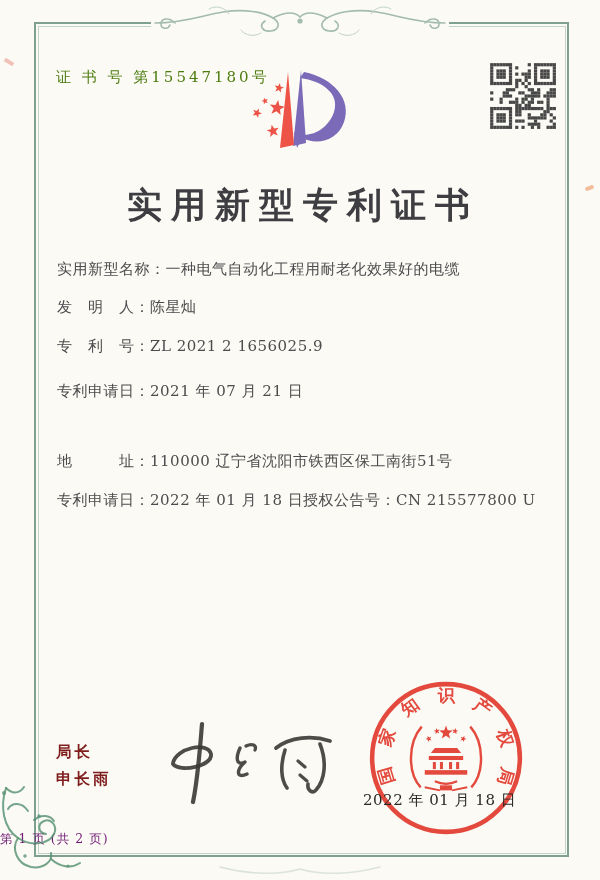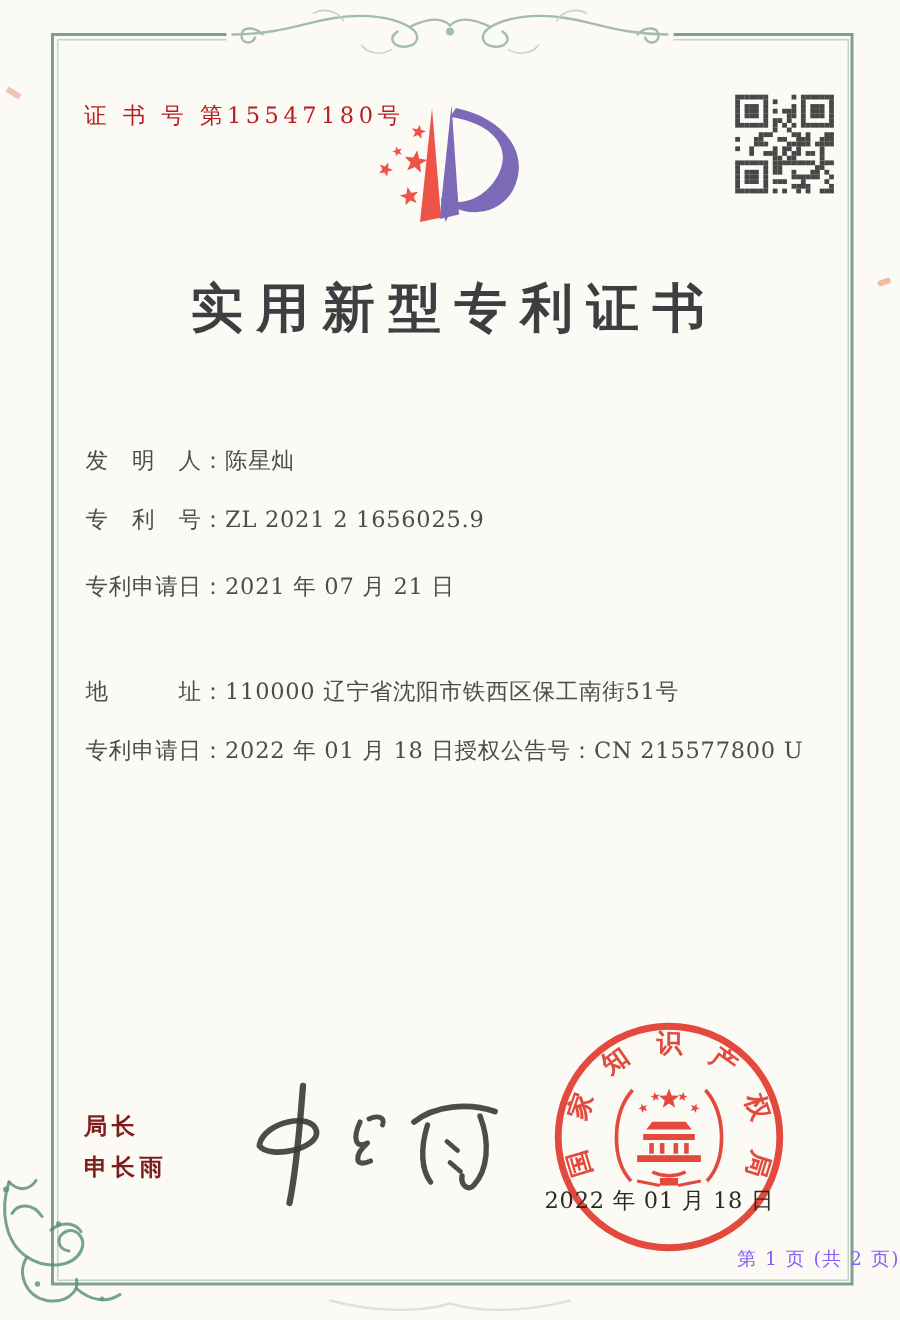--- a/index.html
+++ b/index.html
@@ -24,21 +24,21 @@
   .frame-inner{position:absolute;inset:1.5px;border:1px solid var(--frame-light);}
   
   .orn-top{position:absolute;left:145px;top:4px;width:310px;height:38px;z-index:2;}
   .orn-corner{position:absolute;left:-2px;top:786px;width:86px;height:90px;z-index:1;opacity:.92;}
   .orn-bottom-hint{position:absolute;left:210px;top:863px;width:180px;height:14px;opacity:.35;}
   .orn-stroke{fill:none;stroke:#a3bcab;stroke-width:1.6;stroke-linecap:round;}
   .orn-stroke2{fill:none;stroke:#c2d4c5;stroke-width:1;stroke-linecap:round;}
   .corner-stroke{fill:none;stroke:var(--orn-green);stroke-width:2;stroke-linecap:round;opacity:.85;}
   .corner-fill{fill:var(--orn-green);opacity:.8;}
   
-  .cert-no{position:absolute;left:56px;top:68px;font-size:15px;letter-spacing:3px;color:#b91c1c;}
+  .cert-no{position:absolute;left:56px;top:68px;font-size:15px;letter-spacing:3px;color:#4d7c0f;}
   .logo{position:absolute;left:228px;top:58px;width:145px;height:112px;}
   .logo .bowl,.logo .stem{fill:var(--logo-purple);}
   .logo .wedge{fill:var(--logo-red);}
   .logo .star{fill:var(--logo-red);}
   .qr{position:absolute;left:487px;top:60px;width:72px;height:72px;}
   .qr rect.mod{fill:#474747;}
   .title{position:absolute;left:0;top:182px;width:100%;text-align:center;text-indent:6px;
     font-size:35px;font-weight:600;letter-spacing:9px;color:var(--text-dark);}
   
   .row{position:absolute;left:57px;font-size:15px;color:var(--text-body);letter-spacing:.5px;white-space:nowrap;}
@@ -57,22 +57,22 @@
     font-size:15.5px;color:#7f1d1d;letter-spacing:3px;line-height:27px;}
   .signature{position:absolute;left:150px;top:708px;width:195px;height:104px;z-index:2;}
   .sig-stroke{fill:none;stroke:#3b3835;stroke-linecap:round;stroke-linejoin:round;opacity:.9;}
   .seal{position:absolute;left:360px;top:672px;width:172px;height:172px;z-index:3;opacity:.92;}
   .seal-line{fill:none;stroke:var(--seal-red);}
   .seal-fill{fill:var(--seal-red);}
   .seal-text{fill:var(--seal-red);font-family:"Liberation Sans","DejaVu Sans",sans-serif;
     font-weight:bold;font-size:17px;}
   .seal-date{position:absolute;left:363px;top:791px;z-index:4;font-size:15px;
     letter-spacing:.5px;color:#2c2925;font-weight:500;white-space:nowrap;}
-  .footer-page{position:absolute;left:0;top:831px;width:100%;text-align:right;
-    font-size:12.5px;letter-spacing:1px;color:#8b5cf6;}
+  .footer-page{position:absolute;left:0;top:831px;width:100%;text-align:left;
+    font-size:12.5px;letter-spacing:1px;color:#701a75;}
   
   .speck{position:absolute;pointer-events:none;}
   .speck-1{left:4px;top:60px;width:10px;height:4px;background:#e88a7c;opacity:.5;transform:rotate(32deg);}
   .speck-2{left:585px;top:186px;width:9px;height:4px;background:#ef9360;opacity:.6;transform:rotate(-20deg);border-radius:2px;}
 </style>
 </head>
 <body>
 
 <div class="page">
 
@@ -328,20 +328,23 @@
       <rect x="11" y="21" width="1.02" height="1.02" class="mod"></rect>
       <rect x="14" y="21" width="1.02" height="1.02" class="mod"></rect>
       <rect x="16" y="21" width="1.02" height="1.02" class="mod"></rect>
       <rect x="19" y="21" width="1.02" height="1.02" class="mod"></rect>
       <rect x="20" y="21" width="1.02" height="1.02" class="mod"></rect>
       <rect x="21" y="21" width="1.02" height="1.02" class="mod"></rect>
     </svg>
 
   <div class="title">实用新型专利证书</div>
 
+  <div class="row row-0">
+    <span>实用新型名称：</span><span>一种电气自动化工程用耐老化效果好的电缆</span>
+  </div>
   <div class="row row-1">
     <span>发　明　人：</span><span>陈星灿</span>
   </div>
   <div class="row row-2">
     <span>专　利　号：</span><span>ZL 2021 2 1656025.9</span>
   </div>
   <div class="row row-3">
     <span>专利申请日：</span><span>2021 年 07 月 21 日</span>
   </div>
   <div class="row row-5">

